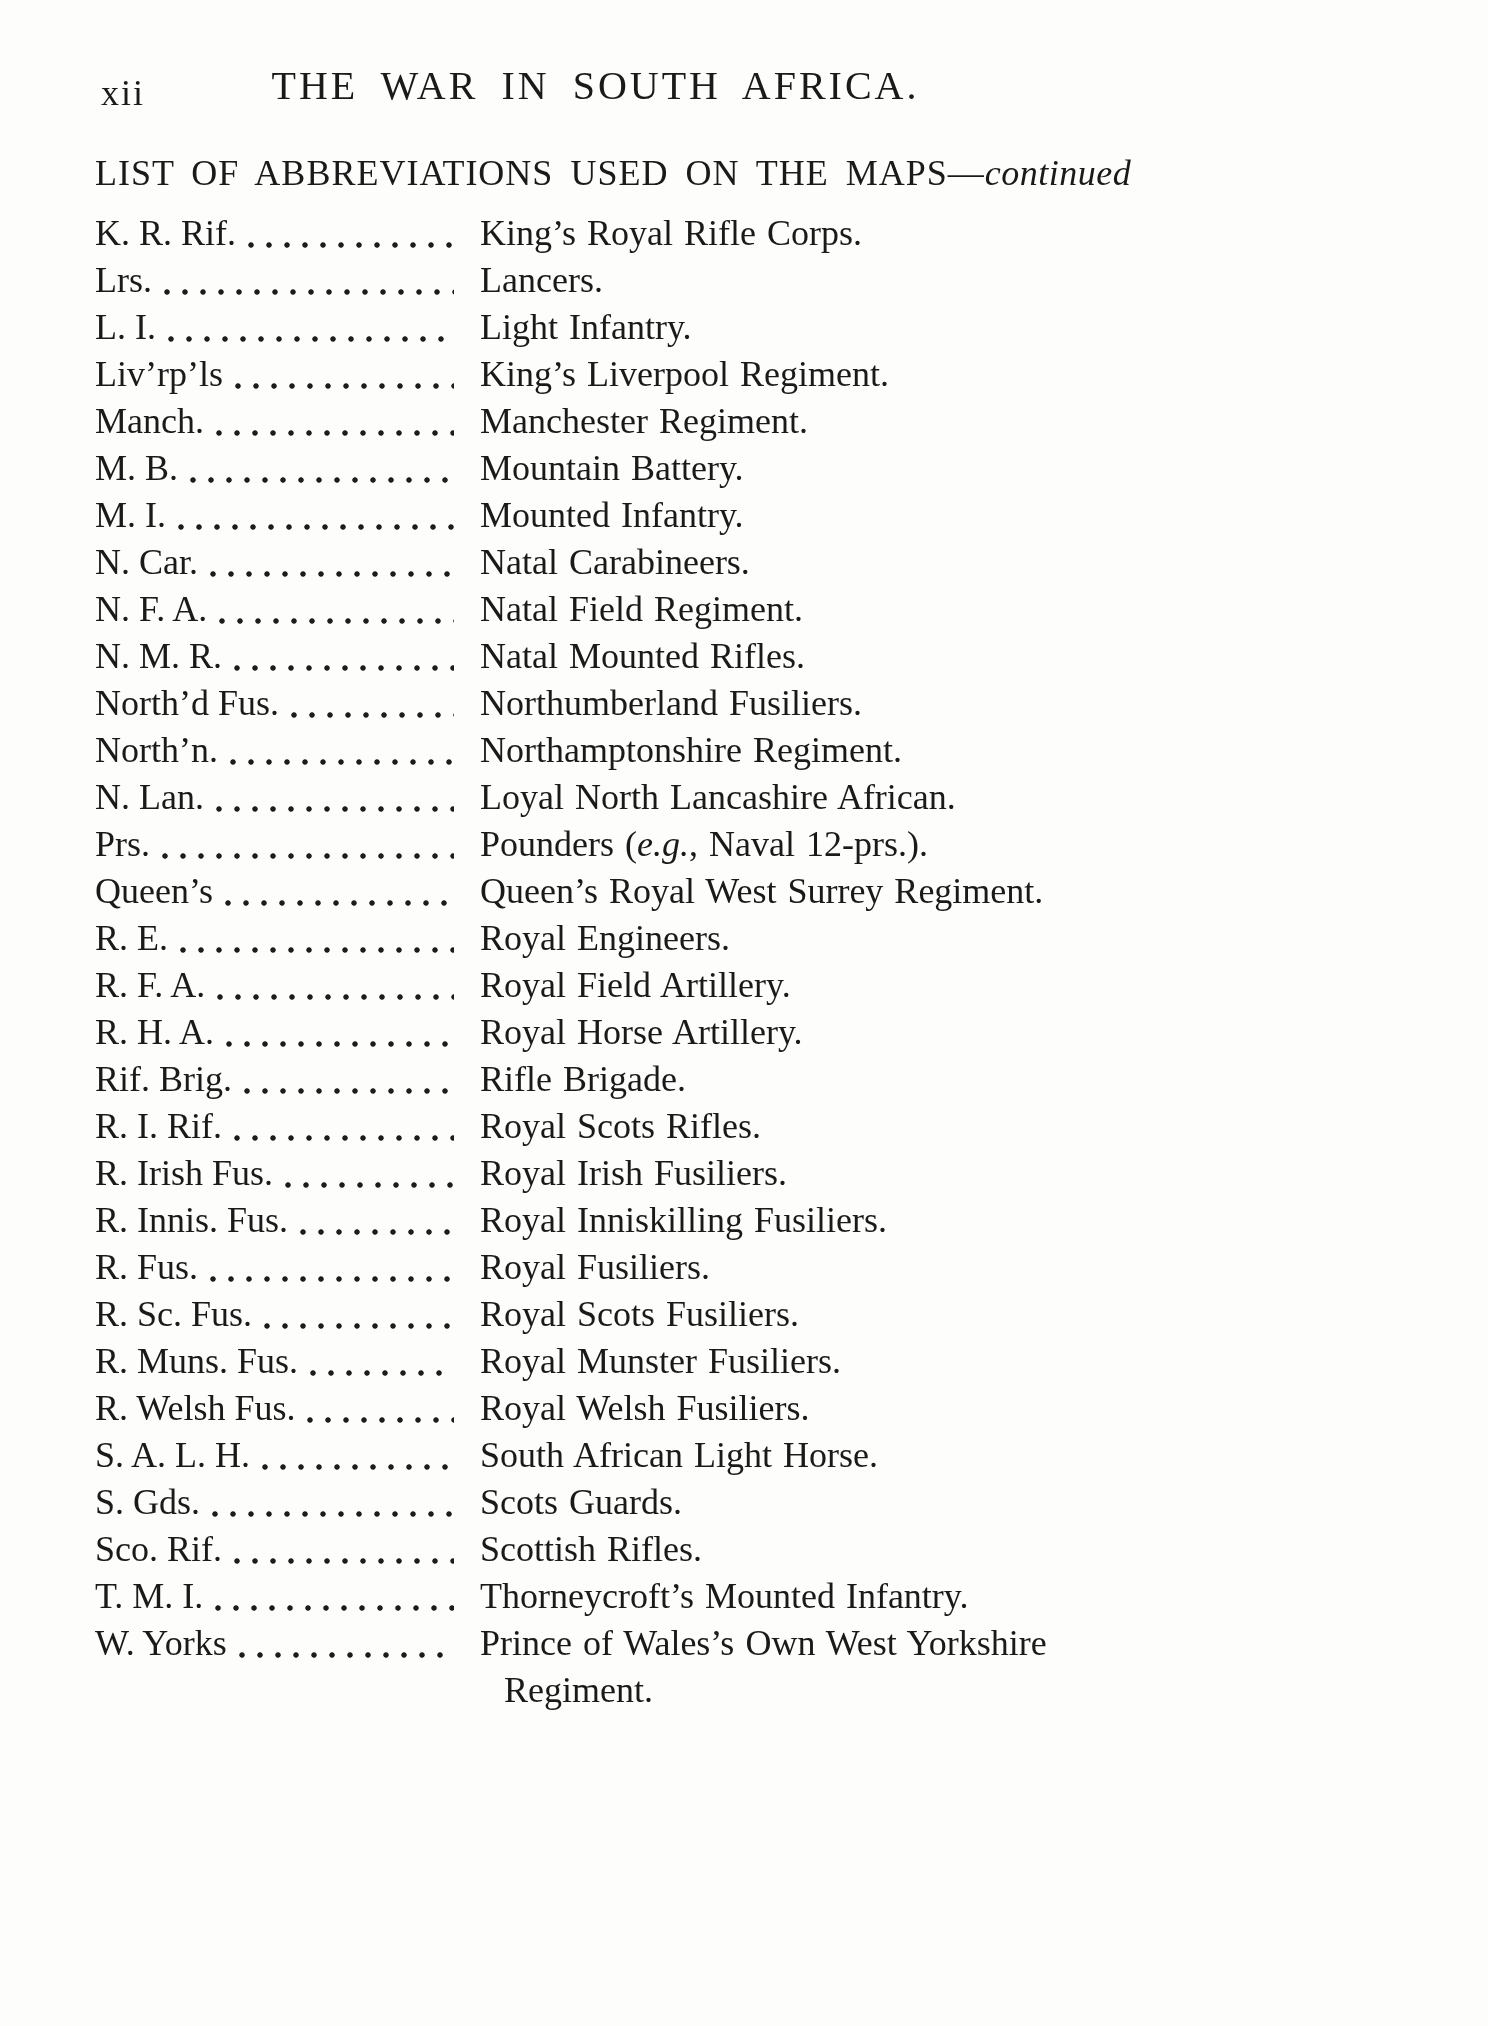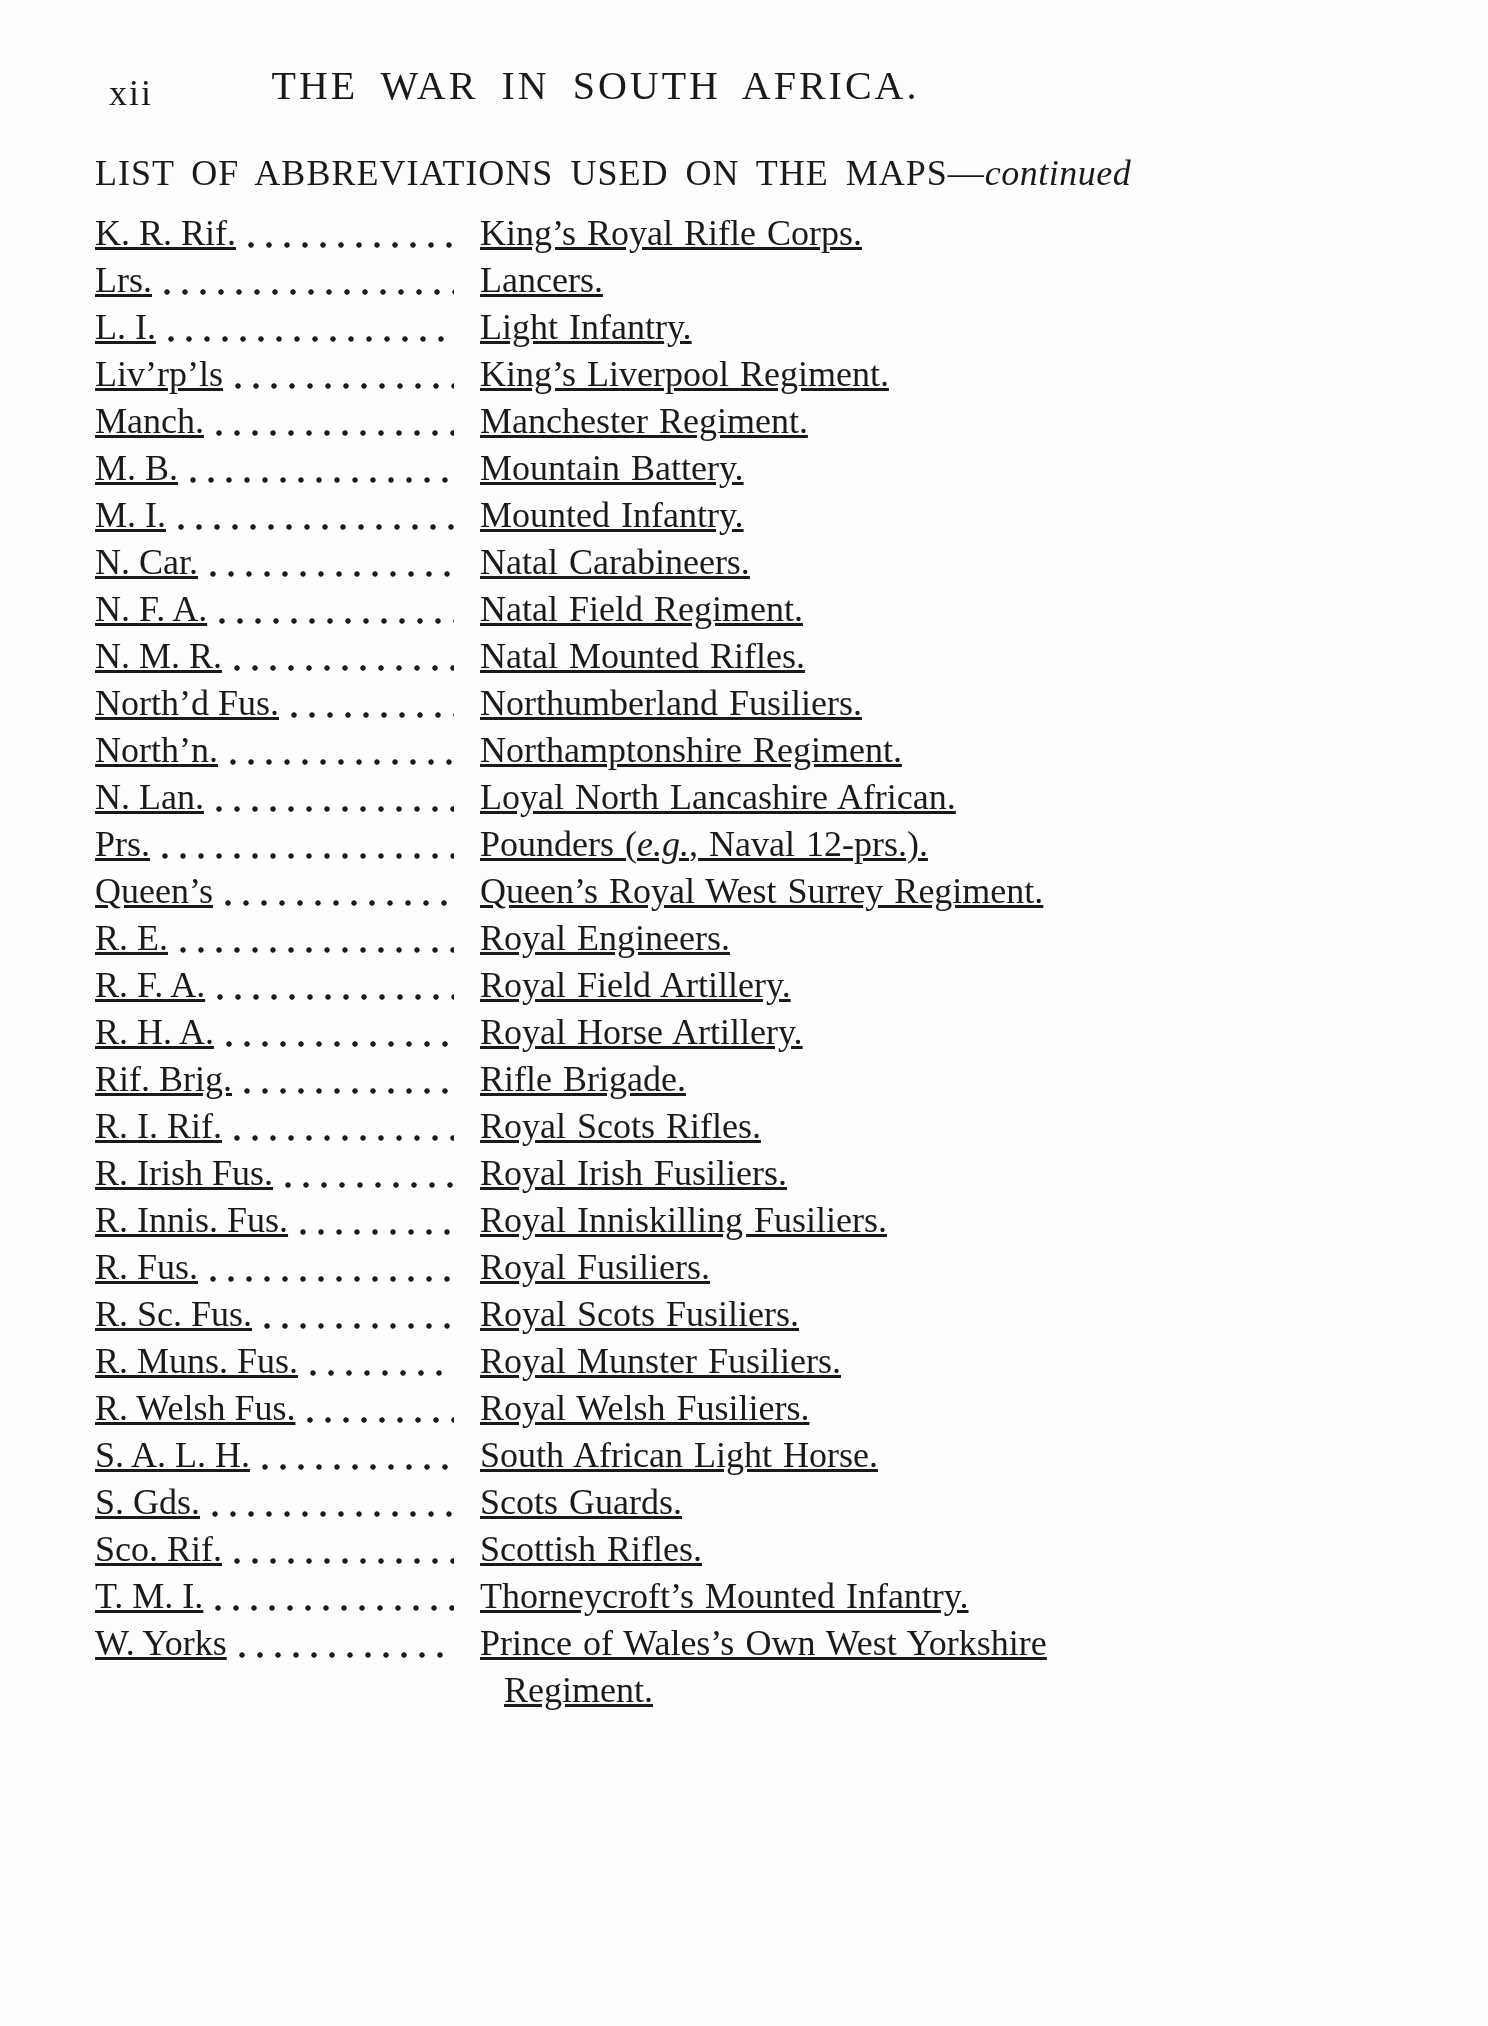--- a/index.html
+++ b/index.html
@@ -15,21 +15,21 @@
     padding: 50px 392px 0 95px;
     overflow: hidden;
   }
   .page-header {
     position: relative;
     height: 52px;
     margin-bottom: 38px;
   }
   .folio {
     position: absolute;
-    left: 14px;
+    left: 6px;
     bottom: 0;
     font-size: 36px;
     letter-spacing: 2px;
   }
   .running-title {
     margin: 12px;
     font-size: 40px;
     font-weight: 400;
     text-align: center;
     letter-spacing: 3px;
@@ -40,21 +40,21 @@
     margin: 0 0 16px 0;
     font-size: 36px;
     font-weight: 400;
     text-align: center;
     letter-spacing: 1px;
     word-spacing: 7px;
     white-space: nowrap;
   }
   .list-title i { letter-spacing: 0.5px; word-spacing: 2px; }
   .abbr-list { font-size: 36px; line-height: 47px; }
-  .row { display: flex; text-decoration: underline; }
+  .row { display: flex; }
   .abbr-cell {
     width: 385px;
     flex: 0 0 385px;
     display: flex;
     align-self: flex-start;
   }
   .abbr { white-space: nowrap; }
   .leader {
     flex: 1 1 auto;
     height: 47px;

